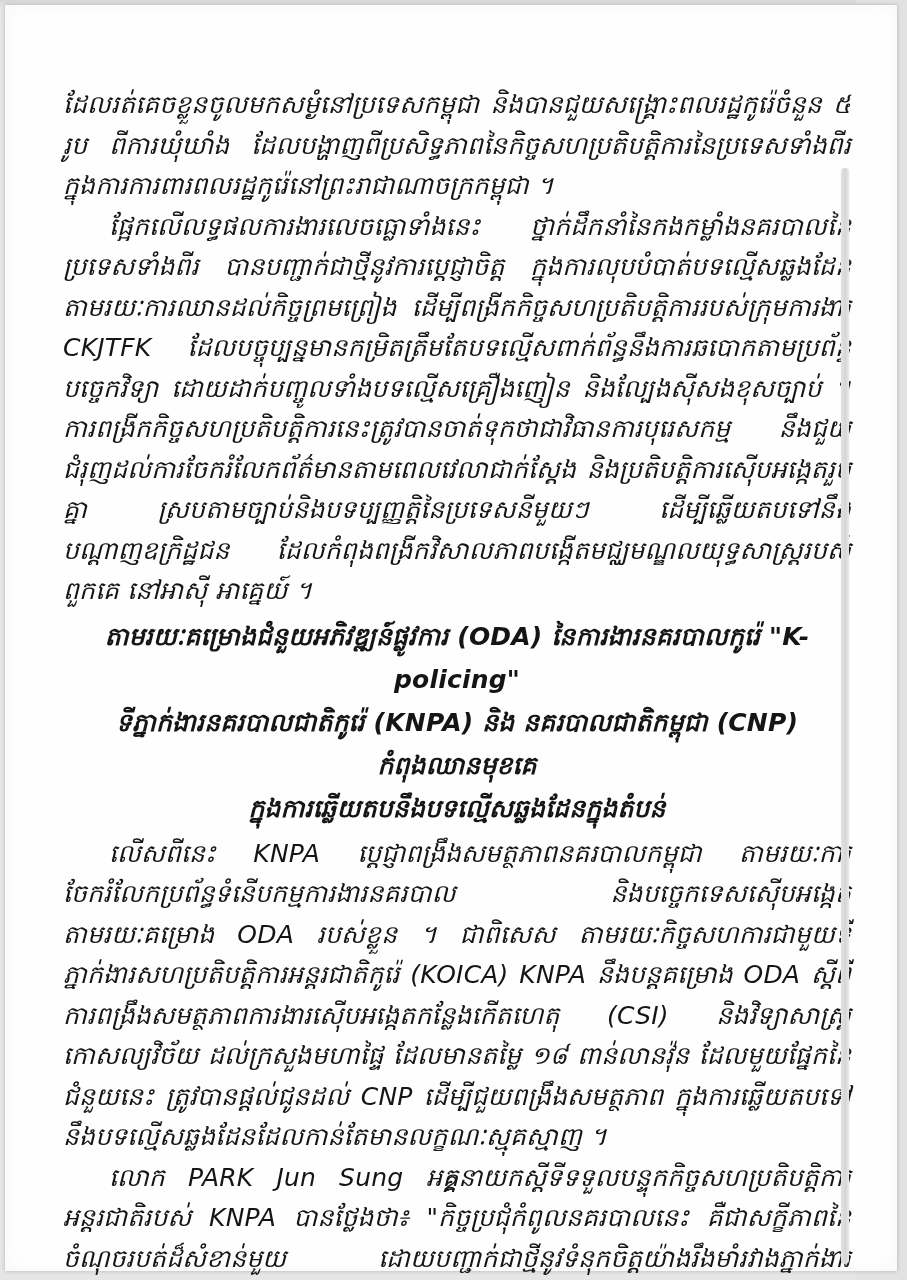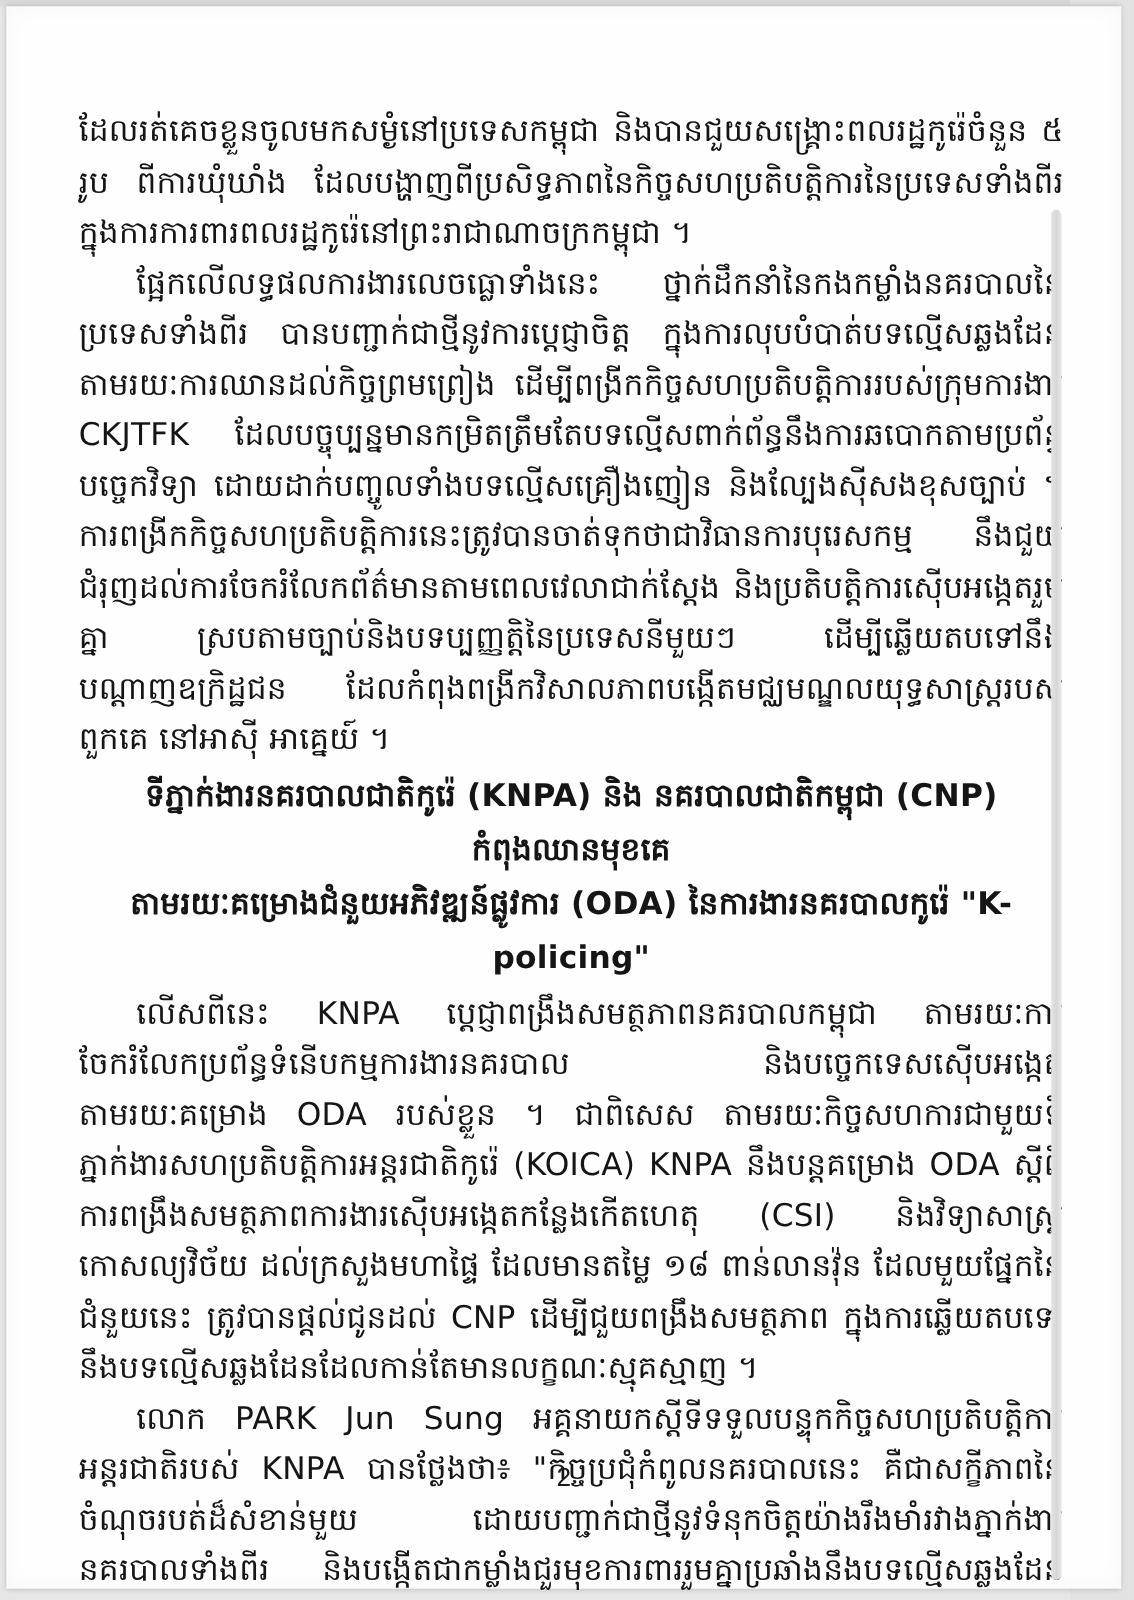--- a/index.html
+++ b/index.html
@@ -9,20 +9,21 @@
     height: 1280px;
     background: #e2e2e2;
     font-family: "DejaVu Sans", sans-serif;
     overflow: hidden;
   }
   .viewport {
     position: relative;
     width: 856px;
     height: 1280px;
     background: linear-gradient(180deg, #d7d7d7 0px, #e6e6e6 8px, #e6e6e6 100%);
+    font-style: italic;
   }
   .paper {
     position: absolute;
     left: 5px;
     top: 5px;
     width: 892px;
     height: 1266px;
     background: #fefefe;
     box-shadow: 0 0 4px rgba(0,0,0,0.22), inset 0 0 18px rgba(0,0,0,0.03);
   }
@@ -82,22 +83,23 @@
 
   <div class="paper">
 
     <div class="text-block">
 
       <p class="body">ដែលរត់គេចខ្លួនចូលមកសម្ងំនៅប្រទេសកម្ពុជា និងបានជួយសង្គ្រោះពលរដ្ឋកូរ៉េចំនួន ៥ រូប ពីការឃុំឃាំង ដែលបង្ហាញពីប្រសិទ្ធភាពនៃកិច្ចសហប្រតិបត្តិការនៃប្រទេសទាំងពីរ ក្នុងការការពារពលរដ្ឋកូរ៉េនៅព្រះរាជាណាចក្រកម្ពុជា ។</p>
 
       <p class="body indented">ផ្អែកលើលទ្ធផលការងារលេចធ្លោទាំងនេះ ថ្នាក់ដឹកនាំនៃកងកម្លាំងនគរបាលនៃប្រទេសទាំងពីរ បានបញ្ជាក់ជាថ្មីនូវការប្តេជ្ញាចិត្ត ក្នុងការលុបបំបាត់បទល្មើសឆ្លងដែនតាមរយៈការឈានដល់កិច្ចព្រមព្រៀង ដើម្បីពង្រីកកិច្ចសហប្រតិបត្តិការរបស់ក្រុមការងារ CKJTFK ដែលបច្ចុប្បន្នមានកម្រិតត្រឹមតែបទល្មើសពាក់ព័ន្ធនឹងការឆបោកតាមប្រព័ន្ធបច្ចេកវិទ្យា ដោយដាក់បញ្ចូលទាំងបទល្មើសគ្រឿងញៀន និងល្បែងស៊ីសងខុសច្បាប់ ។ ការពង្រីកកិច្ចសហប្រតិបត្តិការនេះត្រូវបានចាត់ទុកថាជាវិធានការបុរេសកម្ម នឹងជួយជំរុញដល់ការចែករំលែកព័ត៌មានតាមពេលវេលាជាក់ស្តែង និងប្រតិបត្តិការស៊ើបអង្កេតរួមគ្នា ស្របតាមច្បាប់និងបទប្បញ្ញត្តិនៃប្រទេសនីមួយៗ ដើម្បីឆ្លើយតបទៅនឹងបណ្តាញឧក្រិដ្ឋជន ដែលកំពុងពង្រីកវិសាលភាពបង្កើតមជ្ឈមណ្ឌលយុទ្ធសាស្ត្ររបស់ពួកគេ នៅអាស៊ី អាគ្នេយ៍ ។</p>
 
       <div class="heading">
+        <p>តាមរយៈគម្រោងជំនួយអភិវឌ្ឍន៍ផ្លូវការ (ODA) នៃការងារនគរបាលកូរ៉េ "K-policing"</p>
         <p>ទីភ្នាក់ងារនគរបាលជាតិកូរ៉េ (KNPA) និង នគរបាលជាតិកម្ពុជា (CNP) កំពុងឈានមុខគេ</p>
-        <p>តាមរយៈគម្រោងជំនួយអភិវឌ្ឍន៍ផ្លូវការ (ODA) នៃការងារនគរបាលកូរ៉េ "K-policing"</p>
+        <p>ក្នុងការឆ្លើយតបនឹងបទល្មើសឆ្លងដែនក្នុងតំបន់</p>
       </div>
 
       <p class="body indented">លើសពីនេះ KNPA ប្តេជ្ញាពង្រឹងសមត្ថភាពនគរបាលកម្ពុជា តាមរយៈការចែករំលែកប្រព័ន្ធទំនើបកម្មការងារនគរបាល និងបច្ចេកទេសស៊ើបអង្កេតតាមរយៈគម្រោង ODA របស់ខ្លួន ។ ជាពិសេស តាមរយៈកិច្ចសហការជាមួយទីភ្នាក់ងារសហប្រតិបត្តិការអន្តរជាតិកូរ៉េ (KOICA) KNPA នឹងបន្តគម្រោង ODA ស្តីពីការពង្រឹងសមត្ថភាពការងារស៊ើបអង្កេតកន្លែងកើតហេតុ (CSI) និងវិទ្យាសាស្ត្រកោសល្យវិច័យ ដល់ក្រសួងមហាផ្ទៃ ដែលមានតម្លៃ ១៨ ពាន់លានវ៉ុន ដែលមួយផ្នែកនៃជំនួយនេះ ត្រូវបានផ្តល់ជូនដល់ CNP ដើម្បីជួយពង្រឹងសមត្ថភាព ក្នុងការឆ្លើយតបទៅនឹងបទល្មើសឆ្លងដែនដែលកាន់តែមានលក្ខណៈស្មុគស្មាញ ។</p>
 
 
       <p class="body indented">លោក PARK Jun Sung អគ្គនាយកស្តីទីទទួលបន្ទុកកិច្ចសហប្រតិបត្តិការអន្តរជាតិរបស់ KNPA បានថ្លែងថា៖ "កិច្ចប្រជុំកំពូលនគរបាលនេះ គឺជាសក្ខីភាពនៃចំណុចរបត់ដ៏សំខាន់មួយ ដោយបញ្ជាក់ជាថ្មីនូវទំនុកចិត្តយ៉ាងរឹងមាំរវាងភ្នាក់ងារនគរបាលទាំងពីរ និងបង្កើតជាកម្លាំងជួរមុខការពាររួមគ្នាប្រឆាំងនឹងបទល្មើសឆ្លងដែនដែលកាន់តែមានលក្ខណៈស្មុគស្មាញ" និង "តាមរយៈការគ្រប់គ្រងជាយុទ្ធសាស្ត្រលើក្រុមការងារ CKJTFK និងការលើកកម្ពស់គុណភាពនៃគម្រោងការងារនគរបាល Policing ODA យើងនឹងធានាបាននូវការការពារយ៉ាងហ្មត់ចត់ដល់ពលរដ្ឋរបស់យើង ឱ្យរួចផុតពីបទល្មើសនានា និងដើរតួនាទីឈានមុខគេក្នុងការការពារសុវត្ថិភាពនៅទូទាំងអាស៊ី" ។</p>
 
     </div>
 
     <div class="page-number">2</div>

